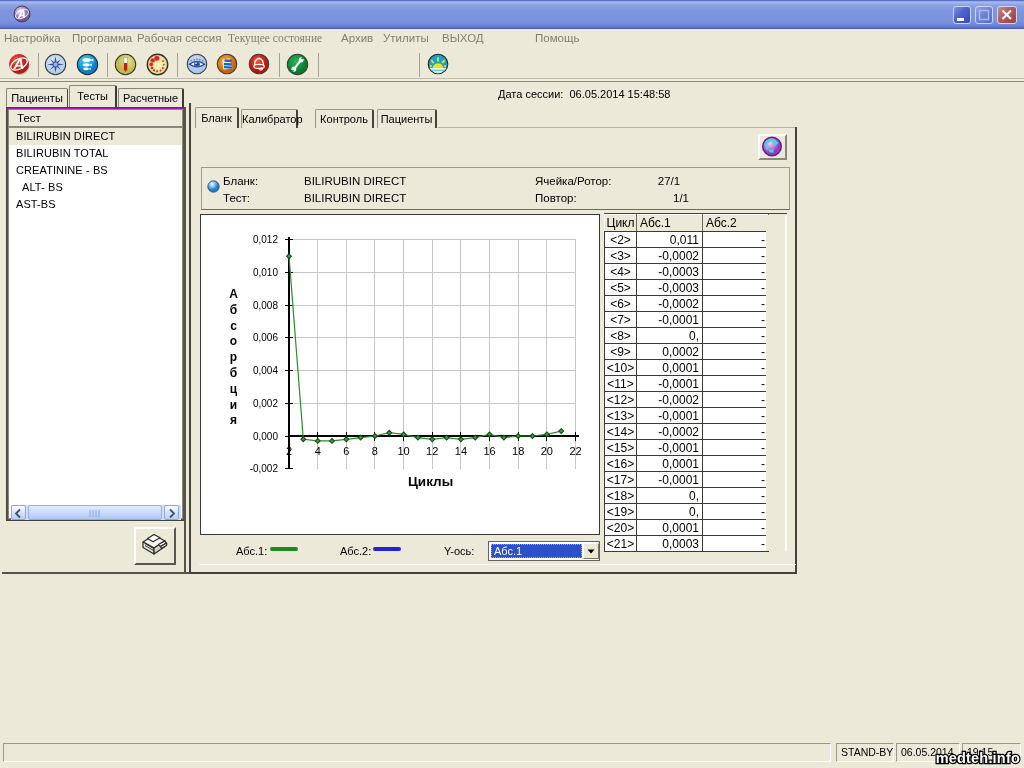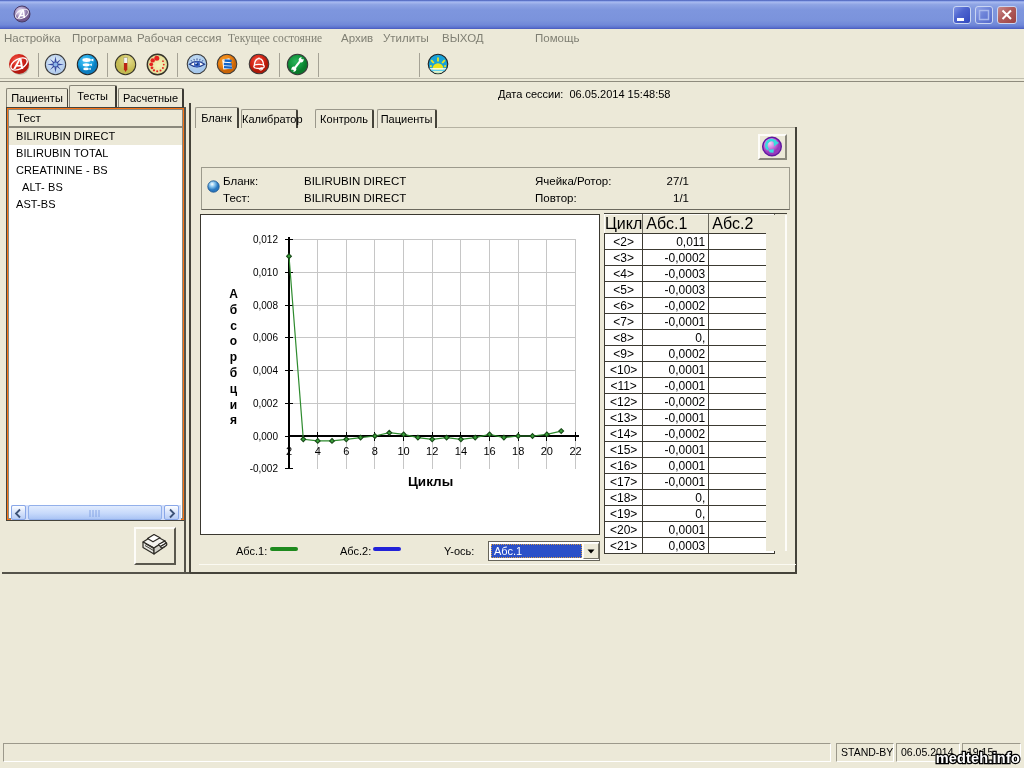--- a/index.html
+++ b/index.html
@@ -11,40 +11,40 @@
 #bmin{left:953px;background:linear-gradient(135deg,#7f93e4 0%,#4e65cf 40%,#3148bf 100%);}
 #bmax{left:975px;background:linear-gradient(135deg,#93a5e8 0%,#6e84d8 45%,#5368cb 100%);}
 #bcls{left:997px;width:20px;background:linear-gradient(135deg,#c98a8a 0%,#b05c5c 45%,#9c4343 100%);}
 .mi{position:absolute;top:32px;font-size:11.5px;color:#7f7f73;white-space:nowrap;}
 #tbline1{left:0;top:78px;width:1024px;height:1px;background:#c0bdae;}
 #tbline2{left:0;top:81px;width:1024px;height:1px;background:#8e8b7d;}
 .sep{position:absolute;top:53px;width:1px;height:24px;background:#a5a295;}
 .ico{position:absolute;top:53px;}
 
 .tab{position:absolute;background:#ece9d8;border:1px solid #888578;border-bottom:none;border-radius:2px 2px 0 0;font-size:11px;text-align:center;box-sizing:border-box;border-right:2px solid #3c3a34;}
-#lp_list{left:6px;top:107px;width:179px;height:414px;border:1px solid #45433a;background:#f97316;box-sizing:border-box;}
+#lp_list{left:6px;top:107px;width:179px;height:414px;border:1px solid #45433a;background:#a21caf;box-sizing:border-box;}
 #lp_inner{position:absolute;left:1px;top:1px;width:175px;height:410px;border:1px solid #8a887c;background:#fff;box-sizing:border-box;}
 #lp_hdr{position:absolute;left:0;top:0;width:173px;height:18px;background:#ece9d8;border-bottom:2px solid #8a887c;box-sizing:border-box;}
 .li{position:absolute;left:0;width:173px;height:17px;font-size:11px;padding-left:7px;box-sizing:border-box;line-height:17px;letter-spacing:0.1px;}
 
 #sbar{position:absolute;left:2px;top:395px;width:170px;height:15px;background:#d2dffc;}
 .sbtn{position:absolute;top:0;width:15px;height:15px;border-radius:2px;background:linear-gradient(180deg,#fdfeff 0%,#d7e3fb 50%,#b8cdf6 100%);border:1px solid #89a7e8;box-sizing:border-box;}
 #sthumb{position:absolute;left:17px;top:0;width:134px;height:15px;border-radius:2px;background:linear-gradient(180deg,#e0ebfe 0%,#c8dafb 55%,#abc5f5 100%);border:1px solid #93b0ea;box-sizing:border-box;}
 #pbtn{left:134px;top:527px;width:42px;height:38px;background:#ece9d8;border-top:2px solid #fdfcf8;border-left:2px solid #fdfcf8;border-right:2px solid #5a584e;border-bottom:2px solid #5a584e;box-sizing:border-box;}
 
 .mtab{position:absolute;background:#ece9d8;border:1px solid #9a978a;border-bottom:none;border-radius:2px 2px 0 0;font-size:11px;text-align:center;box-sizing:border-box;border-right:2px solid #45433a;}
 #gbtn{left:758px;top:134px;width:29px;height:26px;background:#ece9d8;border-top:2px solid #fdfcf8;border-left:2px solid #fdfcf8;border-right:2px solid #8a887c;border-bottom:2px solid #8a887c;box-sizing:border-box;}
 #info{left:201px;top:167px;width:589px;height:43px;border:1px solid #9c9a8c;border-bottom:1px solid #6b695e;box-sizing:border-box;}
 .inft{position:absolute;font-size:11.5px;white-space:nowrap;color:#000;}
 #chart{left:200px;top:214px;border:1px solid #3a3830;background:#fff;}
 #ylab{left:226px;top:287px;width:15px;font-size:12px;font-weight:bold;line-height:15.8px;text-align:center;color:#000;z-index:3;}
 
 #rtbl{left:604px;top:214px;border-collapse:collapse;font-size:12px;}
 #rtbl td{border:1px solid #3c3a32;padding:0;height:15px;background:#fff;}
-#rtbl td.h{background:#ece9d8;border-top:1px solid #fdfcf8;border-left:1px solid #fdfcf8;border-right:1px solid #6b695e;border-bottom:1px solid #3c3a32;font-size:16px;height:16px;}
+#rtbl td.h{background:#ece9d8;border-top:1px solid #fdfcf8;border-left:1px solid #fdfcf8;border-right:1px solid #6b695e;border-bottom:1px solid #3c3a32;font-size:12px;height:16px;}
 #rtbl td.c{text-align:center;width:31px;}
 #rtbl td.v{text-align:right;width:62px;padding-right:3px;}
 #tfill{left:766px;top:215px;width:21px;height:336px;background:#ece9d8;border-right:2px solid #fdfcf8;box-sizing:border-box;}
 
 .sc{position:absolute;top:743px;height:19px;background:#ece9d8;border:1px solid;border-color:#9c998b #fff #fff #9c998b;box-sizing:border-box;font-size:10.5px;line-height:16px;padding-left:4px;white-space:nowrap;overflow:hidden;}
 </style></head><body>
 <div id="w">
 <div class="a" id="title"></div>
 <div class="tbtn" id="bmin"><svg width="16" height="16">
         <rect x="3" y="11" width="7" height="3" fill="#fff"></rect>
@@ -341,21 +341,21 @@
         </radialGradient>
       </defs>
       <circle cx="6.5" cy="6.5" r="5.7" fill="url(#gBs)" stroke="#18508c" stroke-width="0.8"></circle>
     </svg>
 <div class="inft" style="left:223px;top:175px;">Бланк:</div>
 <div class="inft" style="left:223px;top:192px;">Тест:</div>
 <div class="inft" style="left:304px;top:175px;">BILIRUBIN DIRECT</div>
 <div class="inft" style="left:304px;top:192px;">BILIRUBIN DIRECT</div>
 <div class="inft" style="left:535px;top:175px;">Ячейка/Ротор:</div>
 <div class="inft" style="left:535px;top:192px;">Повтор:</div>
-<div class="inft" style="left:649px;top:175px;width:40px;text-align:right;">27/1</div>
+<div class="inft" style="left:649px;top:175px;width:40px;text-align:center;">27/1</div>
 <div class="inft" style="left:649px;top:192px;width:40px;text-align:right;">1/1</div>
 <div class="t" id="ylab">А<br>б<br>с<br>о<br>р<br>б<br>ц<br>и<br>я</div>
 <div class="t" style="left:408px;top:474px;font-size:13.5px;font-weight:bold;z-index:3;">Циклы</div>
 <div class="t" style="left:236px;top:545px;font-size:11px;">Абс.1:</div>
 <div class="a" style="left:270px;top:547px;width:28px;height:4px;background:#1e8a1e;border-radius:2px;"></div>
 <div class="t" style="left:340px;top:545px;font-size:11px;">Абс.2:</div>
 <div class="a" style="left:373px;top:547px;width:28px;height:4px;background:#2222d8;border-radius:2px;"></div>
 <div class="t" style="left:444px;top:545px;font-size:11px;">Y-ось:</div>
 <div class="a" style="left:488px;top:541px;width:112px;height:20px;background:#fff;border:1px solid #66645a;box-sizing:border-box;">
 <div style="position:absolute;left:2px;top:2px;width:91px;height:14px;background:#2b50c8;color:#fff;font-size:11px;line-height:14px;padding-left:3px;box-sizing:border-box;outline:1px dotted #d8a048;outline-offset:-1px;">Абс.1</div>

